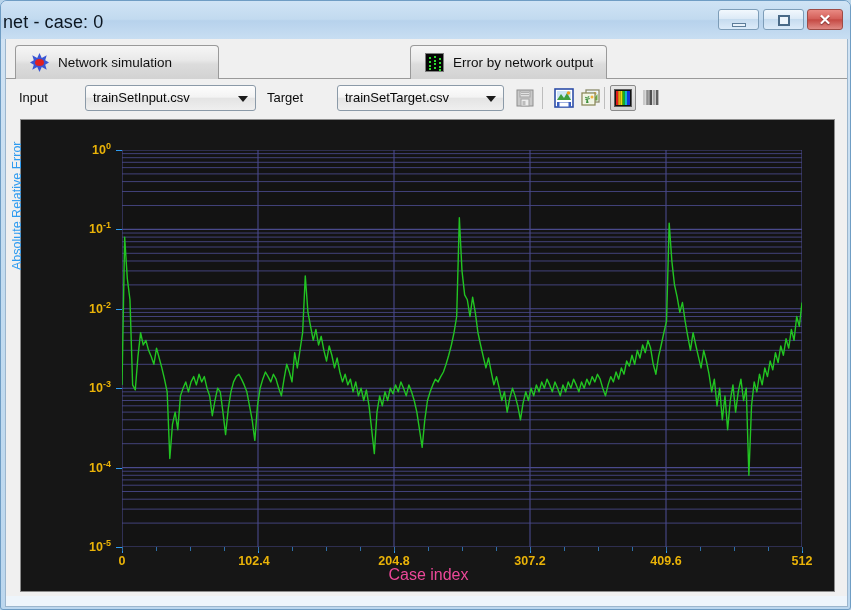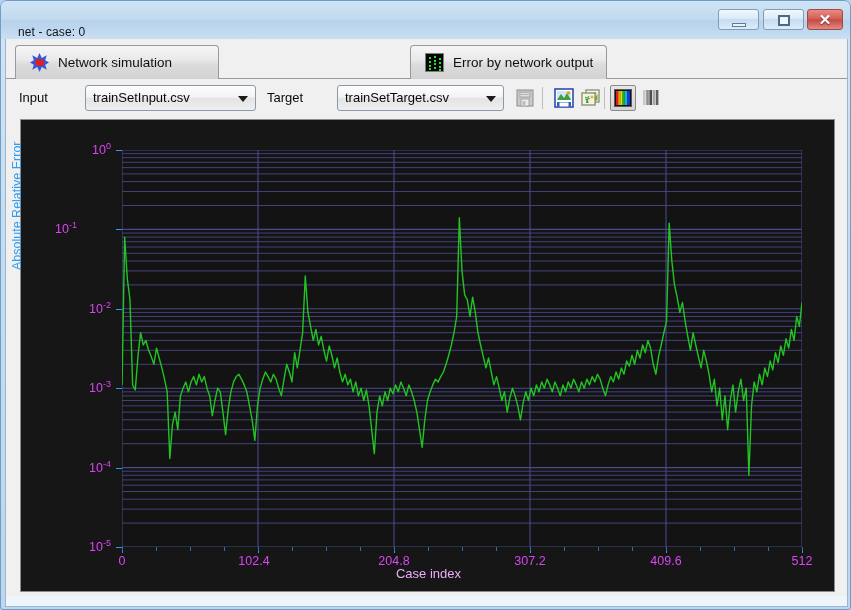--- a/index.html
+++ b/index.html
@@ -16,24 +16,23 @@
     border:1px solid #6f9dc4;
     border-radius:7px 7px 3px 3px;
     padding:0;
   }
   #titlebar{
     position:absolute;left:0;top:0;width:100%;height:38px;
     border-radius:6px 6px 0 0;
     background:linear-gradient(180deg,#cfe3f5 0%,#c2daef 48%,#b7d2ec 52%,#c8def2 100%);
   }
   #title-text{
-    position:absolute;left:17px;top:11px;
-    font-size:12px;color:#0c1620;letter-spacing:.1px;
+    position:absolute;left:2px;top:11px;
+    font-size:18px;color:#0c1620;letter-spacing:.1px;
     white-space:nowrap;
-    margin-top:13px;
   }
   .winbtn{
     position:absolute;top:8px;height:21px;box-sizing:border-box;
     border:1px solid #7d9db8;border-radius:3px;
     background:linear-gradient(180deg,#f2f8fd 0%,#dbe9f6 48%,#c6dcef 50%,#dcebf9 100%);
     cursor:default;
   }
   #btn-min{left:717px;width:41px;}
   #btn-max{left:762px;width:41px;}
   #btn-close{
@@ -134,31 +133,31 @@
   
   #chart-outer{
     position:absolute;left:14px;top:80px;width:815px;height:473px;
     background:#161616;border:1px solid #8c8c8c;box-sizing:border-box;
   }
   #plot{
     position:absolute;left:101px;top:30px;width:680px;height:397px;
     background:#131313;box-sizing:border-box;
   }
   #plot-svg{position:absolute;left:0;top:0;}
-  .axis-txt{position:absolute;color:#d946ef;font-size:12.5px;white-space:nowrap;}
+  .axis-txt{position:absolute;color:#eab308;font-size:12.5px;white-space:nowrap;font-weight:bold;}
   .ytick{text-align:right;}
   .sup{font-size:9px;vertical-align:super;}
   #ylabel{
     position:absolute;left:-11px;top:150px;
     transform:rotate(-90deg);transform-origin:left top;
     color:#2e9bf0;font-size:12.5px;white-space:nowrap;
   }
   #xlabel{
     position:absolute;left:0;top:446px;width:815px;text-align:center;
-    color:#f0abfc;font-size:13px;
+    color:#ec4899;font-size:16px;
   }
   #statusbar{
     position:absolute;left:0;bottom:0;width:100%;height:10px;background:#eef5fb;
   }
 </style>
 </head>
 <body>
 
 <div id="window">
 
@@ -350,21 +349,21 @@
       </div>
       <div id="axis-layer">
           <div class="axis-txt ytick" style="right: 723px; top: 418px;">10<span class="sup">-5</span></div>
           <div style="position: absolute; left: 95px; top: 427px; width: 6px; height: 1px; background: rgb(46, 155, 240);"></div>
           <div class="axis-txt ytick" style="right: 723px; top: 338.6px;">10<span class="sup">-4</span></div>
           <div style="position: absolute; left: 95px; top: 347.6px; width: 6px; height: 1px; background: rgb(46, 155, 240);"></div>
           <div class="axis-txt ytick" style="right: 723px; top: 259.2px;">10<span class="sup">-3</span></div>
           <div style="position: absolute; left: 95px; top: 268.2px; width: 6px; height: 1px; background: rgb(46, 155, 240);"></div>
           <div class="axis-txt ytick" style="right: 723px; top: 179.8px;">10<span class="sup">-2</span></div>
           <div style="position: absolute; left: 95px; top: 188.8px; width: 6px; height: 1px; background: rgb(46, 155, 240);"></div>
-          <div class="axis-txt ytick" style="right: 757px; top: 100.4px; margin-left: 36px;">10<span class="sup">-1</span></div>
+          <div class="axis-txt ytick" style="right: 723px; top: 100.4px; margin-left: 36px;">10<span class="sup">-1</span></div>
           <div style="position: absolute; left: 95px; top: 109.4px; width: 6px; height: 1px; background: rgb(46, 155, 240);"></div>
           <div class="axis-txt ytick" style="right: 723px; top: 21px;">10<span class="sup">0</span></div>
           <div style="position: absolute; left: 95px; top: 30px; width: 6px; height: 1px; background: rgb(46, 155, 240);"></div>
           <div class="axis-txt" style="left: 71px; top: 434px; width: 60px; text-align: center;">0</div>
           <div style="position: absolute; left: 101px; top: 427px; width: 1px; height: 6px; background: rgb(46, 155, 240);"></div>
           <div class="axis-txt" style="left: 203px; top: 434px; width: 60px; text-align: center;">102.4</div>
           <div style="position: absolute; left: 237px; top: 427px; width: 1px; height: 6px; background: rgb(46, 155, 240);"></div>
           <div class="axis-txt" style="left: 343px; top: 434px; width: 60px; text-align: center;">204.8</div>
           <div style="position: absolute; left: 373px; top: 427px; width: 1px; height: 6px; background: rgb(46, 155, 240);"></div>
           <div class="axis-txt" style="left: 479px; top: 434px; width: 60px; text-align: center;">307.2</div>

